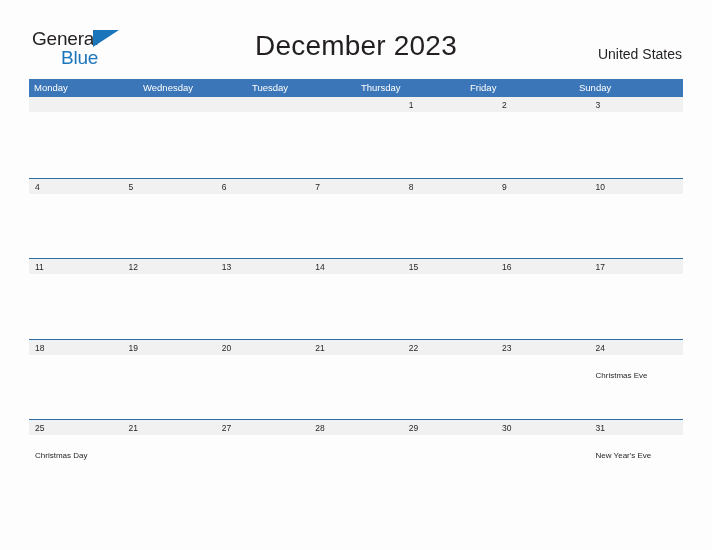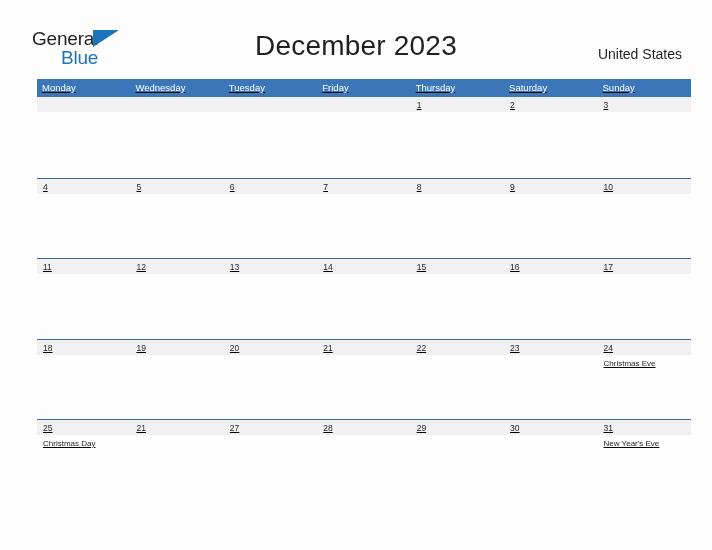--- a/index.html
+++ b/index.html
@@ -84,24 +84,23 @@
     right: 30px;
     top: 46px;
     font-size: 14px;
     color: #231f20;
     white-space: nowrap;
   }
 
   
   .calendar {
     position: absolute;
-    left: 37px;
+    left: 29px;
     top: 79px;
     width: 654px;
-    text-decoration: underline;
   }
 
   .weekday-row {
     display: flex;
     background: #3a76b8;
     height: 18px;
   }
   .weekday-cell {
     flex: 1 1 0;
     box-sizing: border-box;
@@ -146,20 +145,21 @@
     height: 64px;
   }
   .event-cell {
     flex: 1 1 0;
     box-sizing: border-box;
     padding: 3px 4px 0 6px;
     font-size: 8px;
     color: #231f20;
     line-height: 11px;
     overflow: hidden;
+    margin-top: 12px;
   }
 </style>
 </head>
 <body>
 
 <div class="page">
 
   <div class="top-header">
 
     <div class="brand">
@@ -173,23 +173,22 @@
     <div class="country">United States</div>
 
   </div>
 
   <div class="calendar">
 
     <div class="weekday-row">
       <div class="weekday-cell">Monday</div>
       <div class="weekday-cell">Wednesday</div>
       <div class="weekday-cell">Tuesday</div>
+      <div class="weekday-cell">Thursday</div>
       <div class="weekday-cell">Friday</div>
-      <div class="weekday-cell">Thursday</div>
-      <div class="weekday-cell">Saturday</div>
       <div class="weekday-cell">Sunday</div>
     </div>
 
     <div class="week-row first">
       <div class="day-band">
         <div class="day-band-cell"></div>
         <div class="day-band-cell"></div>
         <div class="day-band-cell"></div>
         <div class="day-band-cell"></div>
         <div class="day-band-cell">1</div>

